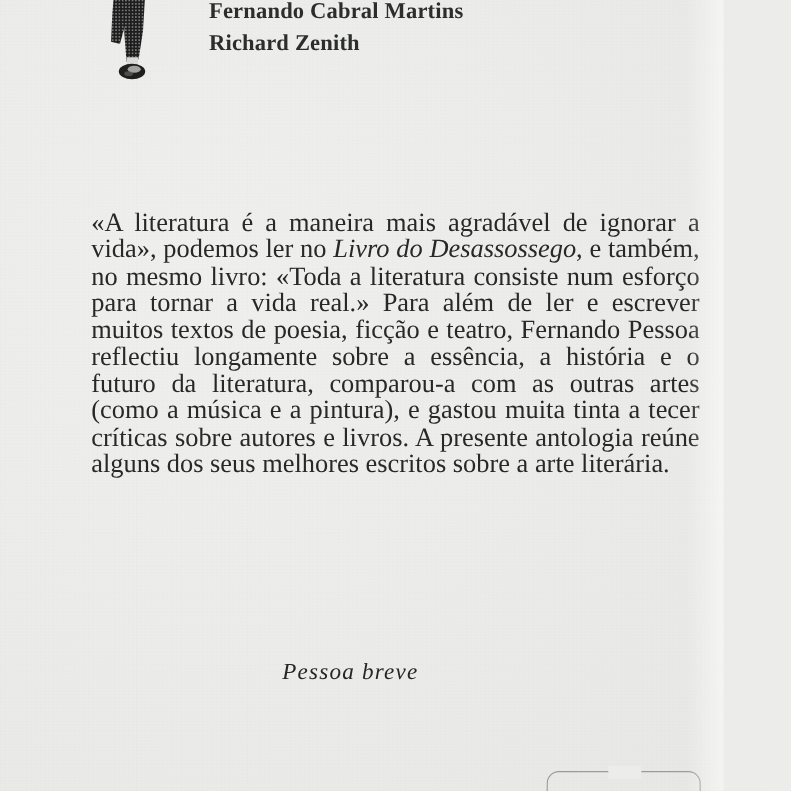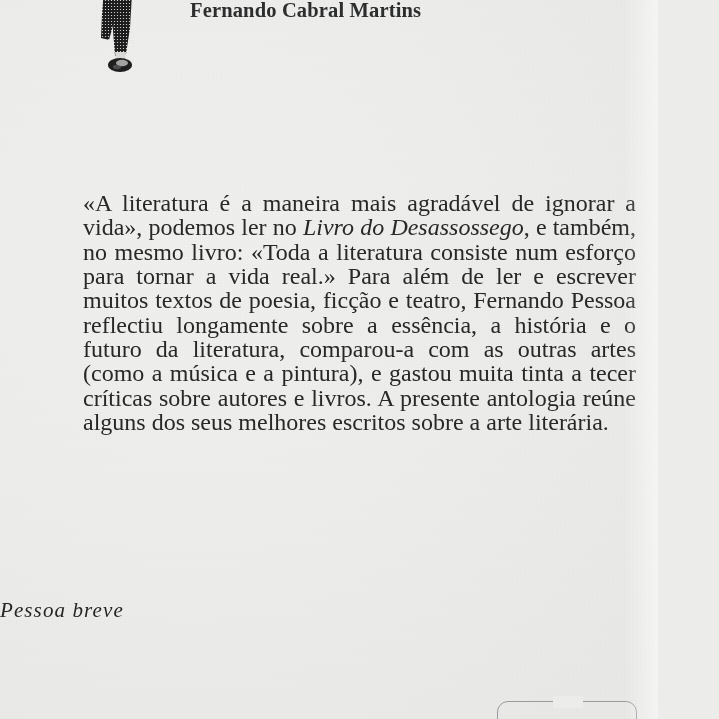--- a/index.html
+++ b/index.html
@@ -98,21 +98,21 @@
     margin-top: 14px;
   }
   .blurb .ital { font-style: italic; }
 
   
   .series {
     position: absolute;
     left: 0;
     top: 598px;
     width: 637px;
-    text-align: left;
+    text-align: center;
     font-style: italic;
     font-size: 21px;
     letter-spacing: 1.1px;
     color: #262626;
   }
 
   
   .bottom-box {
     position: absolute;
     left: 497px;
@@ -165,20 +165,21 @@
       <path d="M23 104 L34 104 L33 112 L24 113 Z" fill="#d9d9d7"></path>
 
       <ellipse cx="28" cy="117" rx="12" ry="7" fill="#1f1f1f"></ellipse>
       <ellipse cx="30" cy="115" rx="6" ry="3.2" fill="#cfcfcd" opacity=".75"></ellipse>
       <ellipse cx="25" cy="119" rx="4" ry="2.2" fill="#6a6a6a" opacity=".6"></ellipse>
     </svg>
   </div>
 
   <div class="authors">
     <div>Fernando Cabral Martins</div>
+    <div>Richard Zenith</div>
   </div>
 
   <p class="blurb"><span>«A literatura é a maneira mais agradável de ignorar a vida», podemos ler no </span><span class="ital">Livro do Desassossego</span><span>, e também, no mesmo livro: «Toda a literatura consiste num esforço para tornar a vida real.» Para além de ler e escrever muitos textos de poesia, ficção e teatro, Fernando Pessoa reflectiu longamente sobre a essência, a história e o futuro da literatura, comparou-a com as outras artes (como a música e a pintura), e gastou muita tinta a tecer críticas sobre autores e livros. A presente antologia reúne alguns dos seus melhores escritos sobre a arte literária.</span></p>
 
   <div class="series">Pessoa breve</div>
 
   <div class="bottom-box"></div>
   <div class="bottom-box-gap"></div>
 
   <div class="fold"></div>

